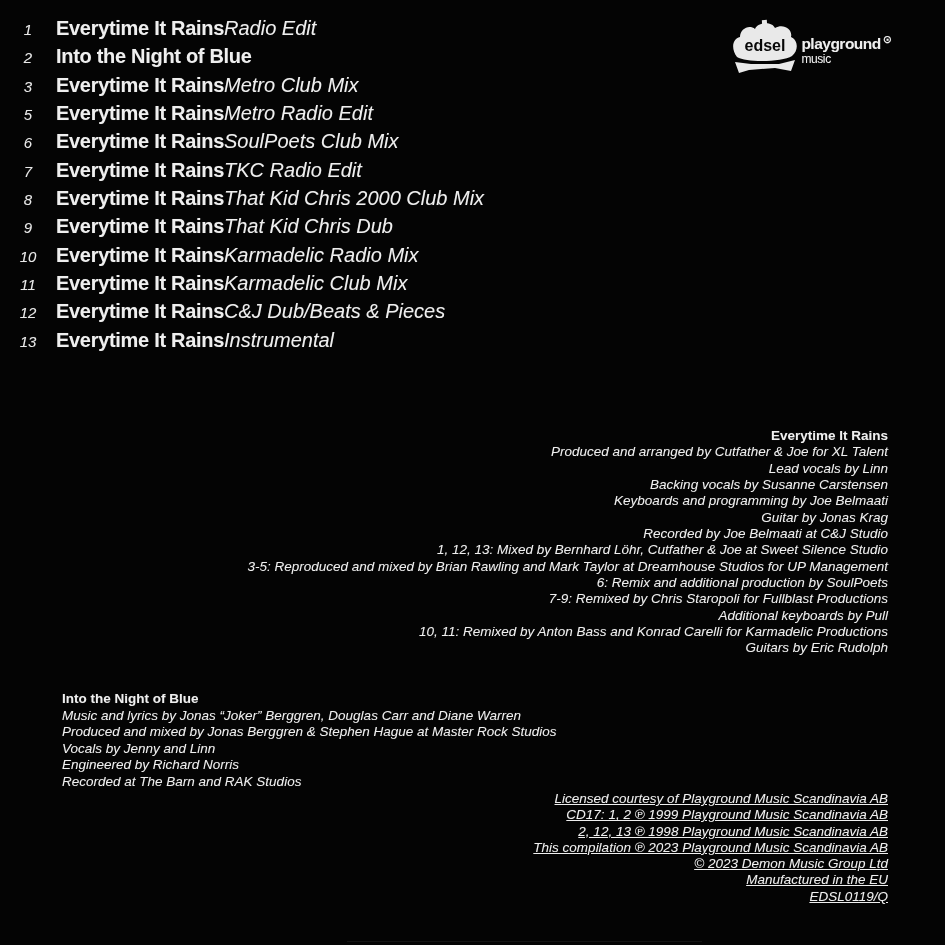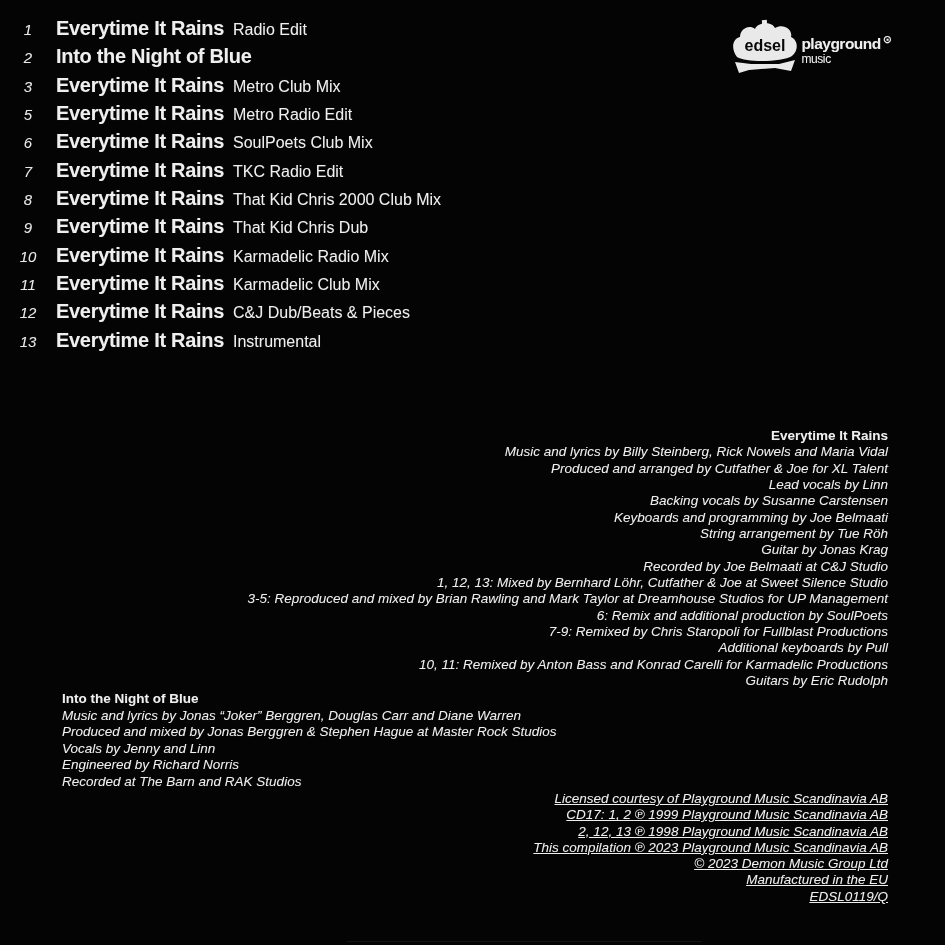--- a/index.html
+++ b/index.html
@@ -11,21 +11,21 @@
     font-family:"Liberation Sans","DejaVu Sans",sans-serif;
     overflow:hidden;
   }
   .page *{text-shadow:0 0 1px rgba(255,255,255,0.22);}
 
   
   .tracklist{position:absolute;left:8px;top:14px;}
   .track-row{height:28.33px;line-height:28.33px;white-space:nowrap;}
   .tnum{display:inline-block;width:40px;text-align:center;font-style:italic;font-size:15px;color:#e9e9e9;}
   .ttitle{font-weight:700;font-size:20px;margin-left:8px;letter-spacing:-0.3px;}
-  .tsub{font-size:16px;margin-left:9px;}
+  .tsub{font-style:italic;font-size:20px;}
 
   
   .edsel-logo{position:absolute;left:727px;top:19px;}
   .pg-logo{position:absolute;right:53px;top:36px;text-align:left;line-height:1;}
   .pg-line1{display:flex;align-items:flex-start;justify-content:flex-end;
     font-weight:700;font-size:15.5px;letter-spacing:-0.5px;}
   .pg-sym{font-size:11px;font-weight:700;margin-left:2px;position:relative;top:-2px;letter-spacing:0;}
   .pg-line2{font-weight:400;font-size:12px;letter-spacing:-0.4px;margin-top:1px;padding-right:14px;}
 
   
@@ -111,31 +111,29 @@
 
       <div class="track-row">
         <span class="tnum">13</span><span class="ttitle">Everytime It Rains</span><span class="tsub">Instrumental</span>
       </div>
     </div>
 
   <div class="credits-eir">
     <div class="credits-heading">Everytime It Rains</div>
     <div>
 
-        <div class="credit-line">Music and lyrics by Billy Steinberg, Rick Nowels and Maria Vidal</div>
 
         <div class="credit-line">Produced and arranged by Cutfather &amp; Joe for XL Talent</div>
 
         <div class="credit-line">Lead vocals by Linn</div>
 
         <div class="credit-line">Backing vocals by Susanne Carstensen</div>
 
         <div class="credit-line">Keyboards and programming by Joe Belmaati</div>
 
-        <div class="credit-line">String arrangement by Tue Röh</div>
 
         <div class="credit-line">Guitar by Jonas Krag</div>
 
         <div class="credit-line">Recorded by Joe Belmaati at C&amp;J Studio</div>
 
         <div class="credit-line">1, 12, 13: Mixed by Bernhard Löhr, Cutfather &amp; Joe at Sweet Silence Studio</div>
 
         <div class="credit-line">3-5: Reproduced and mixed by Brian Rawling and Mark Taylor at Dreamhouse Studios for UP Management</div>
 
         <div class="credit-line">6: Remix and additional production by SoulPoets</div>

